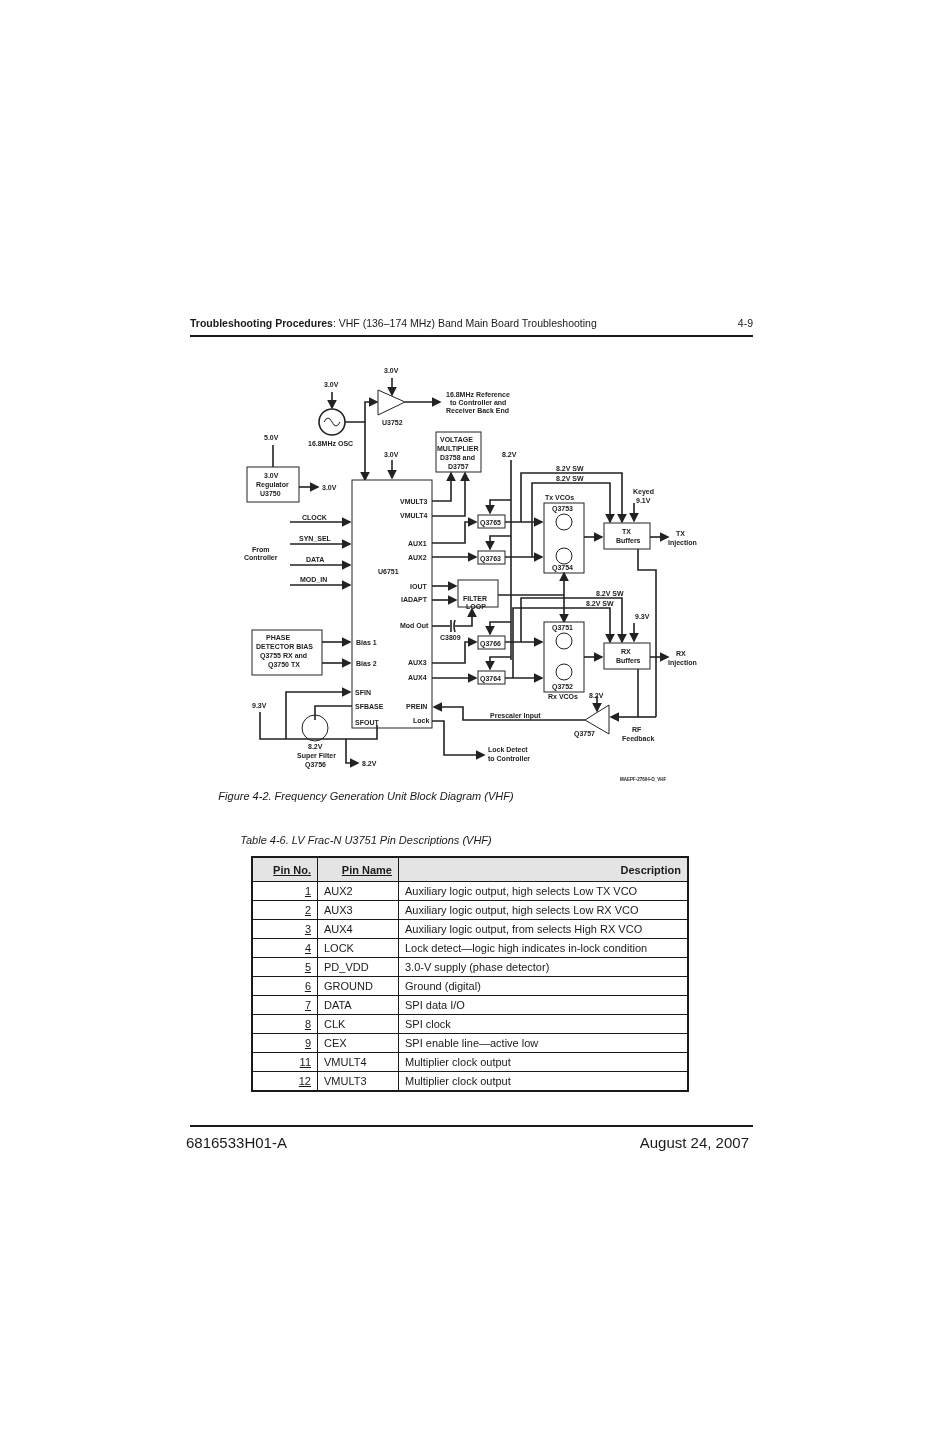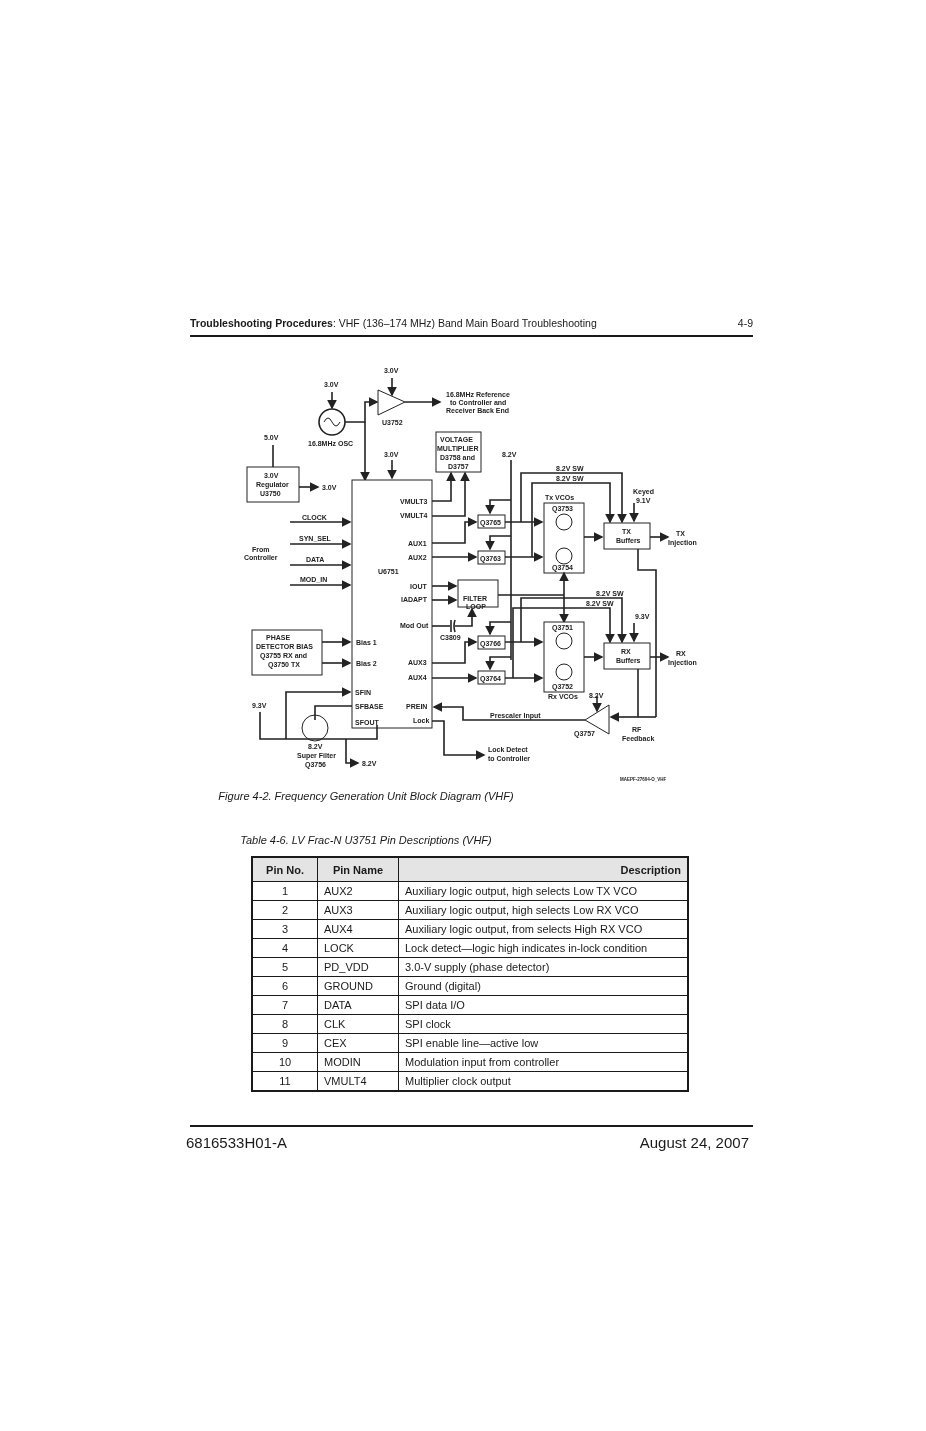--- a/index.html
+++ b/index.html
@@ -10,21 +10,21 @@
   .header .pageno { position: absolute; right: 0; top: 0; }
   .hrule { position: absolute; left: 190px; width: 563px; height: 2px; background: #1a1a1a; }
   .diagram { position: absolute; left: 240px; top: 360px; }
   .diagram text { font-family: "Liberation Sans", sans-serif; font-weight: bold; font-size: 7px; fill: #222; }
   .caption { position: absolute; left: 0; width: 732px; text-align: center; font-style: italic; font-size: 11px; }
   table.pins { position: absolute; left: 251px; top: 856px; width: 438px; border-collapse: collapse;
                font-size: 11px; border: 2px solid #1a1a1a; }
   table.pins th { background: #e4e4e4; font-weight: bold; text-align: right; padding: 2px 6px;
                   border: 1px solid #1a1a1a; height: 19px; }
   table.pins td { border: 1px solid #1a1a1a; padding: 1px 6px; height: 16px; }
-  table.pins th.c, table.pins td.c { text-align: center; }
+  table.pins th.c, table.pins td.c { text-align: right; text-decoration: underline; }
   .footer { position: absolute; left: 186px; top: 1134px; width: 563px; font-size: 15px; }
   .footer .right { position: absolute; right: 0; top: 0; }
 </style>
 </head>
 <body>
 
 <div class="header">
   <span class="title-bold">Troubleshooting Procedures</span><span>: VHF (136–174 MHz) Band Main Board Troubleshooting</span>
   <span class="pageno">4-9</span>
 </div>
@@ -276,27 +276,27 @@
         <td class="c">8</td>
         <td>CLK</td>
         <td>SPI clock</td>
       </tr>
       <tr>
         <td class="c">9</td>
         <td>CEX</td>
         <td>SPI enable line—active low</td>
       </tr>
       <tr>
-        <td class="c">10</td>
-        <td>MODIN</td>
-        <td>Modulation input from controller</td>
-      </tr>
-      <tr>
         <td class="c">11</td>
         <td>VMULT4</td>
+        <td>Multiplier clock output</td>
+      </tr>
+      <tr>
+        <td class="c">12</td>
+        <td>VMULT3</td>
         <td>Multiplier clock output</td>
       </tr>
     </tbody>
 </table>
 
 <div class="hrule" style="top:1125px"></div>
 <div class="footer">
   <span>6816533H01-A</span>
   <span class="right">August 24, 2007</span>
 </div>

